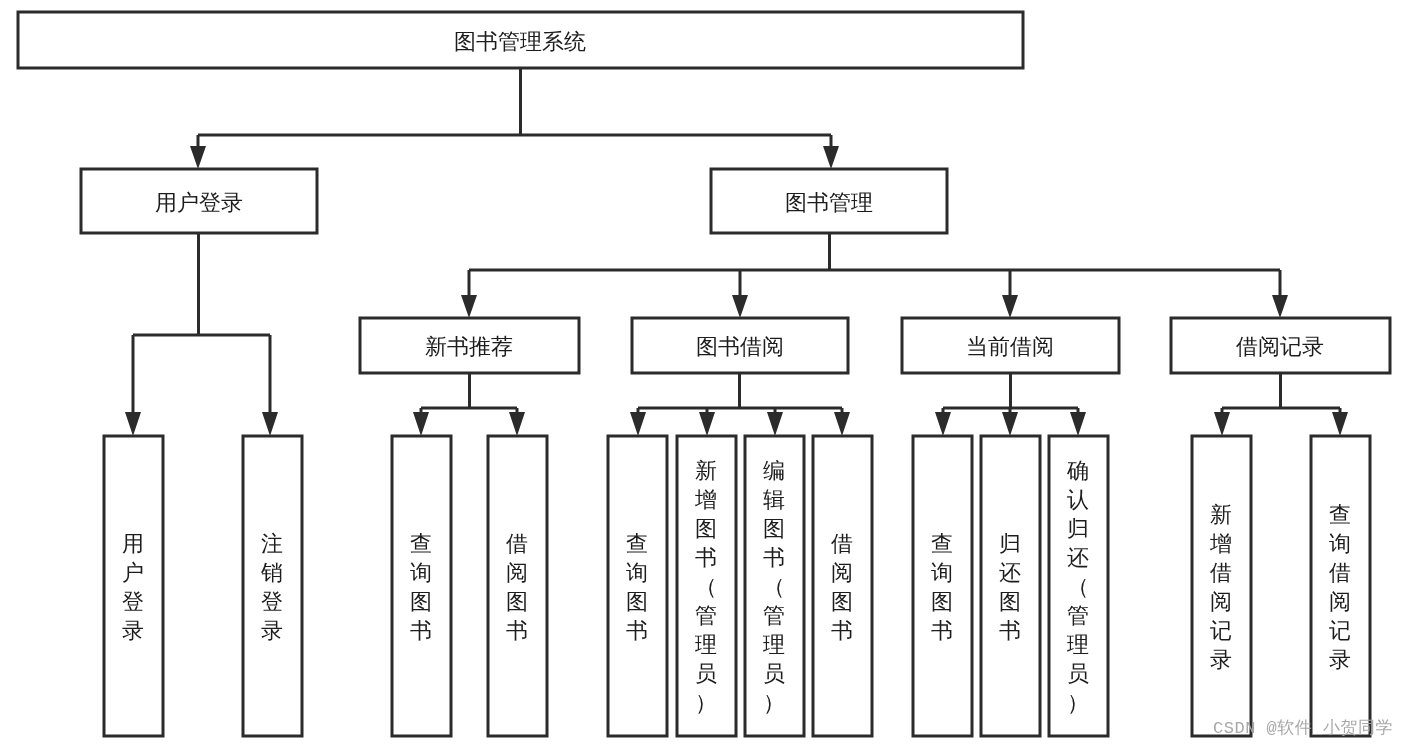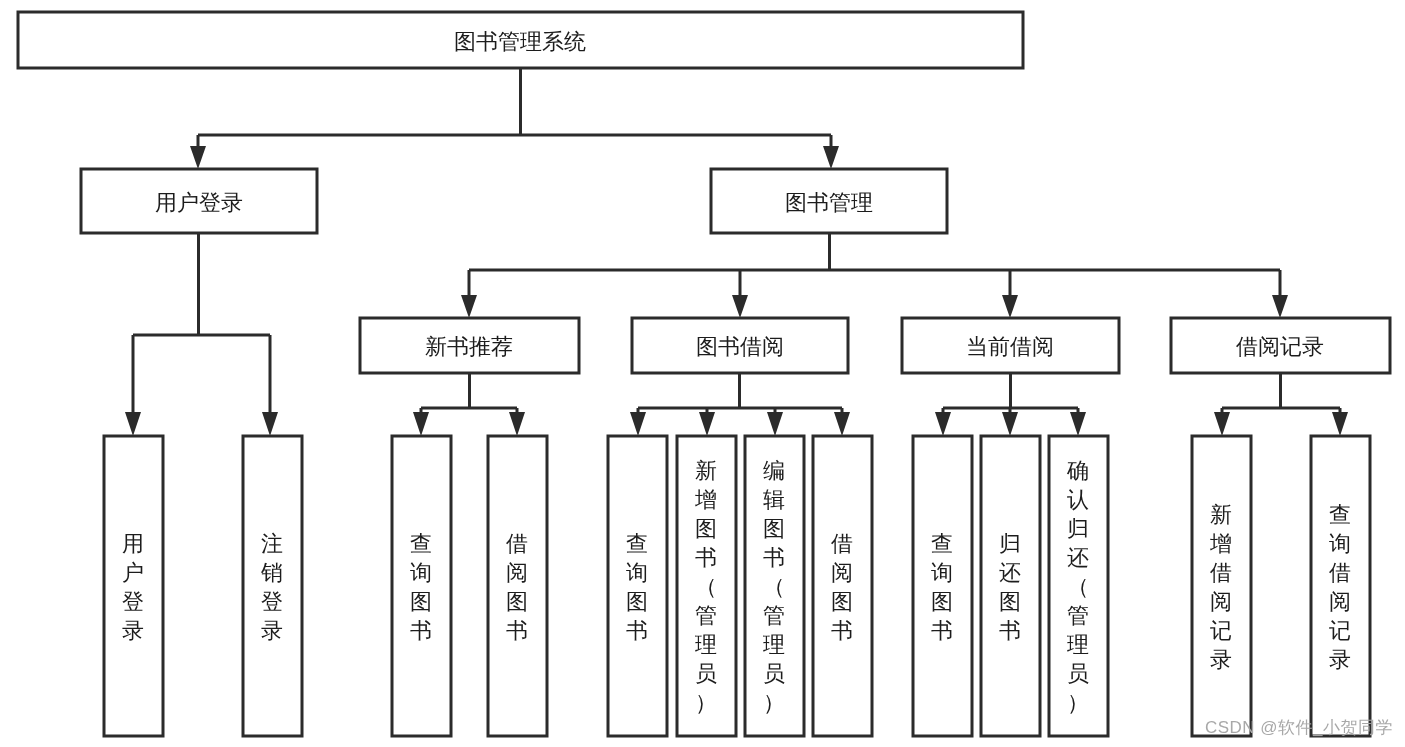--- a/index.html
+++ b/index.html
@@ -51,21 +51,21 @@
   .node-label-v {
     font-family: "Liberation Sans", "DejaVu Sans", sans-serif;
     font-size: 22px;
     fill: #1c1c1c;
     text-anchor: middle;
   }
   .watermark-text {
     position: absolute;
     right: 12px;
     bottom: 8px;
-    font-family: Liberation Sans, sans-serif;
+    font-family: Liberation Mono, monospace;
     font-size: 17px;
     color: #a8a8a8;
     letter-spacing: 0.5px;
     white-space: nowrap;
     pointer-events: none;
   }
 </style>
 </head>
 <body>
 

